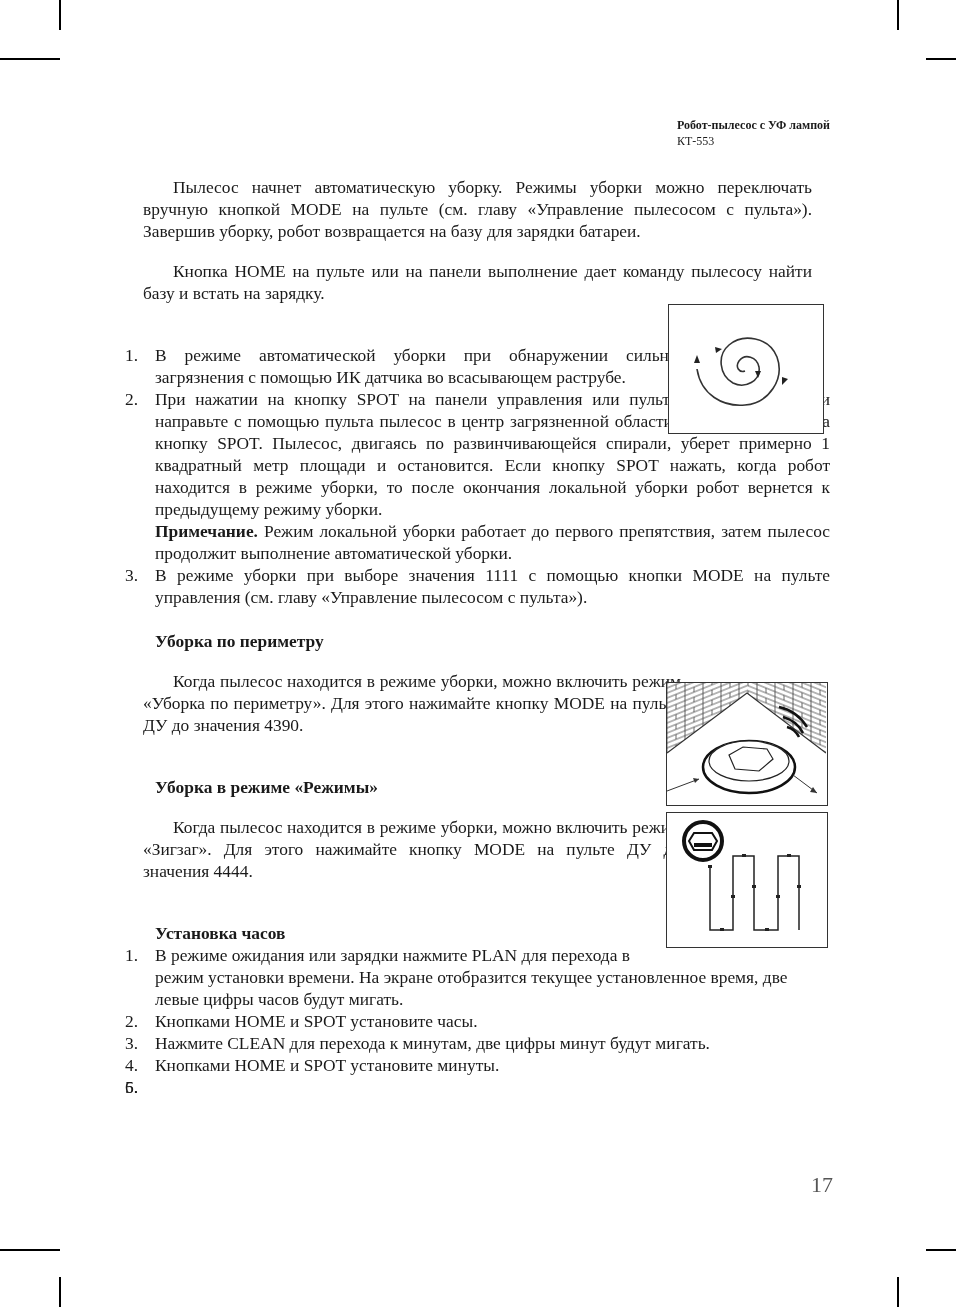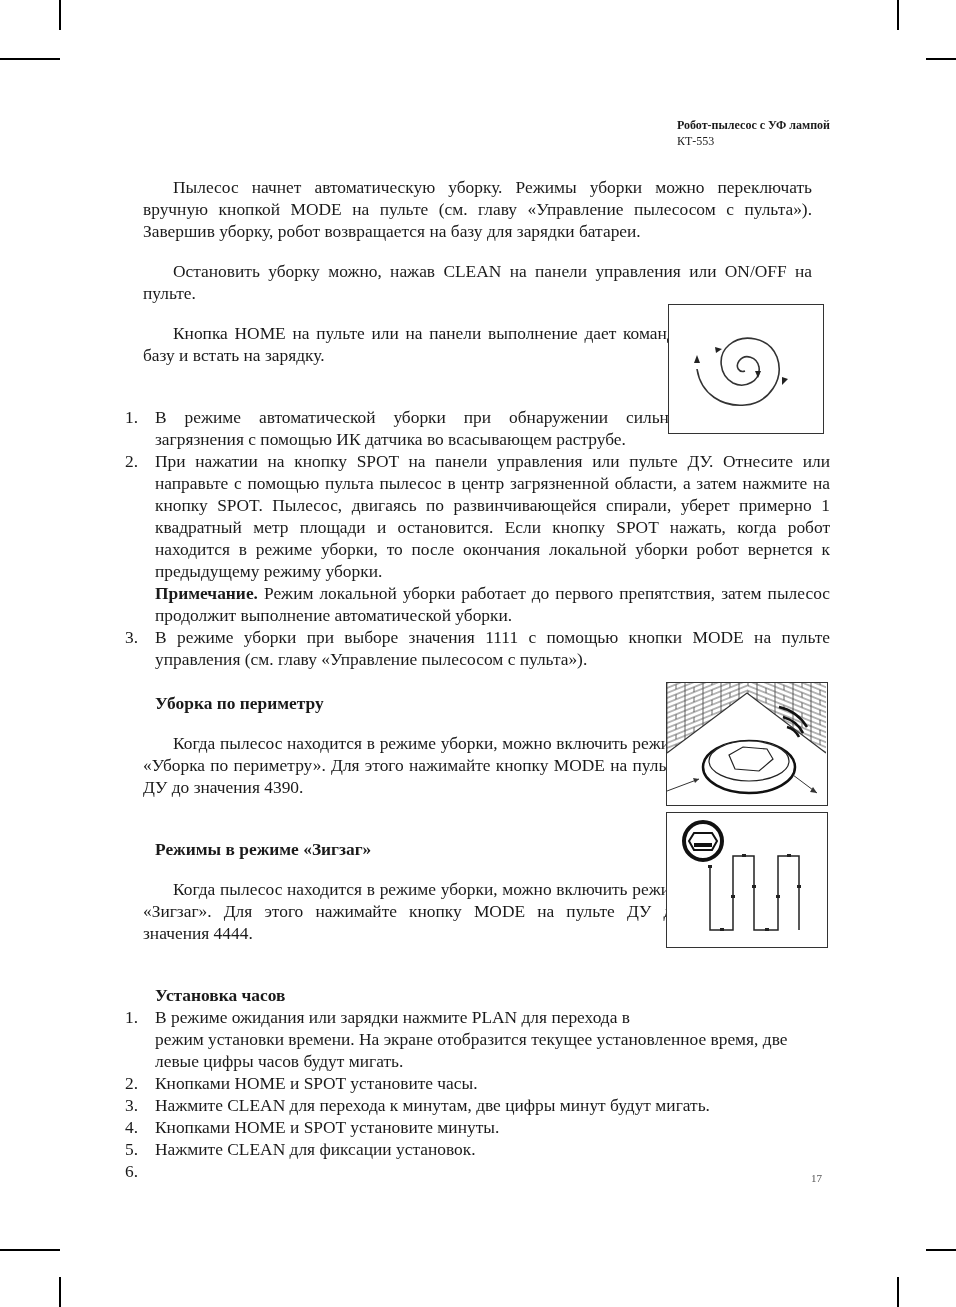--- a/index.html
+++ b/index.html
@@ -17,42 +17,41 @@
   .h { font-weight: bold; margin: 0; padding-left: 30px; }
   .gap { height: 22px; }
   .narrow { width: 538px; }
   ol.list { list-style: none; margin: 0; padding: 0; }
   ol.list li { position: relative; padding-left: 30px; text-align: justify; }
   ol.list li .num { position: absolute; left: 0; top: 0; }
   .note-b { font-weight: bold; }
   .indent-block { padding-left: 30px; text-align: justify; }
 
   .fig { position: absolute; border: 1.5px solid #333; background: #fff; box-sizing: border-box; }
-  .pagenum { position: absolute; left: 811px; top: 1172px; font-size: 11px; color: #555; }
+  .pagenum { position: absolute; left: 811px; top: 1172px; font-size: 22px; color: #555; }
 </style>
 </head>
 <body>
 
 <div class="crop v" data-name="crop-mark" style="left:59px; top:0;"></div>
 <div class="crop h" data-name="crop-mark" style="left:0; top:58px;"></div>
 <div class="crop v" data-name="crop-mark" style="left:897px; top:0;"></div>
 <div class="crop h" data-name="crop-mark" style="left:926px; top:58px;"></div>
 <div class="crop v" data-name="crop-mark" style="left:59px; top:1277px;"></div>
 <div class="crop h" data-name="crop-mark" style="left:0; top:1249px;"></div>
 <div class="crop v" data-name="crop-mark" style="left:897px; top:1277px;"></div>
 <div class="crop h" data-name="crop-mark" style="left:926px; top:1249px;"></div>
 
 <div class="header" data-name="running-header">
   <div class="title" data-name="header-title">Робот-пылесос с УФ лампой</div>
   <div data-name="header-model">КТ-553</div>
 </div>
 
 <div class="content" data-name="page-body">
   <p class="p" data-name="intro-paragraph">Пылесос начнет автоматическую уборку. Режимы уборки можно переключать вручную кнопкой MODE на пульте (см. главу «Управление пылесосом с пульта»). Завершив уборку, робот возвращается на базу для зарядки батареи.</p>
-  <p class="p" data-name="intro-paragraph">Остановить уборку можно, нажав CLEAN на панели управления или ON/OFF на пульте.</p>
   <p class="p" data-name="intro-paragraph">Кнопка HOME на пульте или на панели выполнение дает команду пылесосу найти базу и встать на зарядку.</p>
   <div class="gap"></div>
 
   <ol class="list" data-name="spot-list">
     <li class="narrow" data-name="list-item">
       <span class="num">1.</span>
       <span>В режиме автоматической уборки при обнаружении сильного загрязнения с помощью ИК датчика во всасывающем раструбе.</span>
     </li>
     <li data-name="list-item">
       <span class="num">2.</span>
@@ -67,21 +66,21 @@
       <span class="num">3.</span>
       <span>В режиме уборки при выборе значения 1111 с помощью кнопки MODE на пульте управления (см. главу «Управление пылесосом с пульта»).</span>
     </li>
   </ol>
   <div class="gap"></div>
 
   <p class="h" data-name="section-heading-perimeter">Уборка по периметру</p>
   <p class="p narrow" data-name="perimeter-paragraph">Когда пылесос находится в режиме уборки, можно включить режим «Уборка по периметру». Для этого нажимайте кнопку MODE на пульте ДУ до значения 4390.</p>
   <div class="gap"></div>
 
-  <p class="h" data-name="section-heading-zigzag">Режимы в режиме «Зигзаг»</p>
+  <p class="h" data-name="section-heading-zigzag">Уборка в режиме «Режимы»</p>
   <p class="p narrow" data-name="zigzag-paragraph">Когда пылесос находится в режиме уборки, можно включить режим «Зигзаг». Для этого нажимайте кнопку MODE на пульте ДУ до значения 4444.</p>
   <div class="gap"></div>
 
   <p class="h" data-name="section-heading-clock">Установка часов</p>
   <ol class="list" data-name="clock-list">
     <li data-name="list-item" style="text-align:left;">
       <span class="num">1.</span>
       <span>В режиме ожидания или зарядки нажмите PLAN для перехода в режим установки времени. На экране отобразится текущее установленное время, две левые цифры часов будут мигать.</span>
     </li>
     <li data-name="list-item">
@@ -91,21 +90,20 @@
     <li data-name="list-item">
       <span class="num">3.</span>
       <span>Нажмите CLEAN для перехода к минутам, две цифры минут будут мигать.</span>
     </li>
     <li data-name="list-item">
       <span class="num">4.</span>
       <span>Кнопками HOME и SPOT установите минуты.</span>
     </li>
     <li data-name="list-item">
       <span class="num">5.</span>
-      <span>Нажмите CLEAN для фиксации установок.</span>
     </li>
     <li data-name="list-item">
       <span class="num">6.</span>
     </li>
   </ol>
 </div>
 
 <style>
   .content ol[data-name="clock-list"] li:first-child::before { content: ""; float: right; width: 170px; height: 22px; }
 </style>

